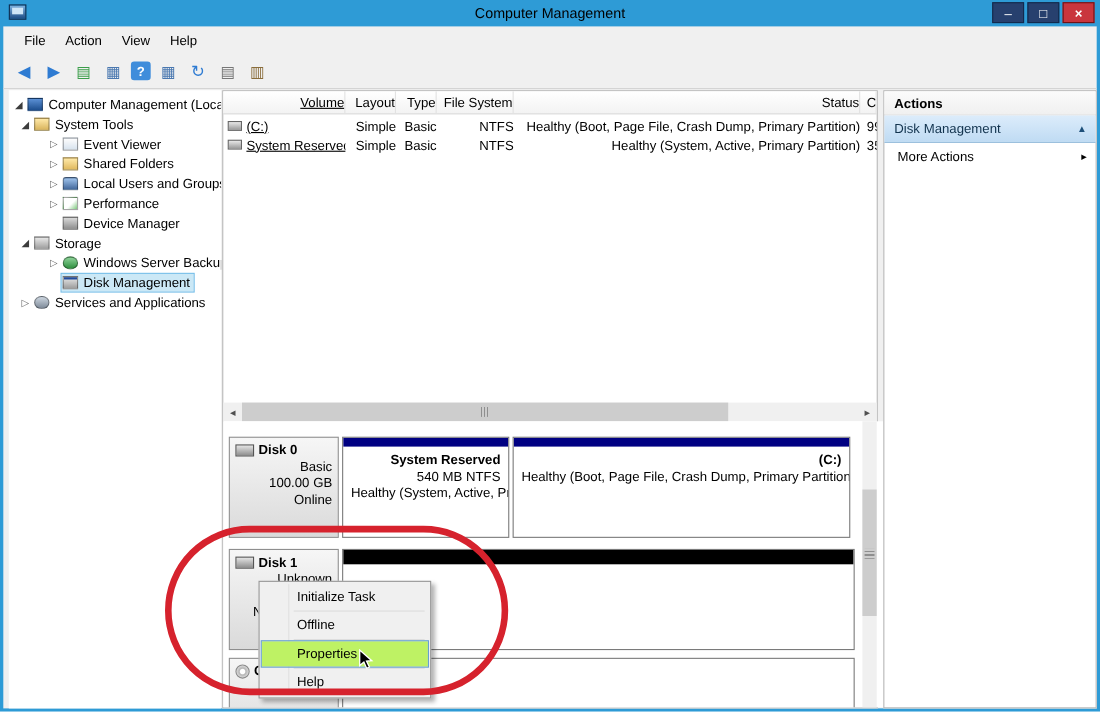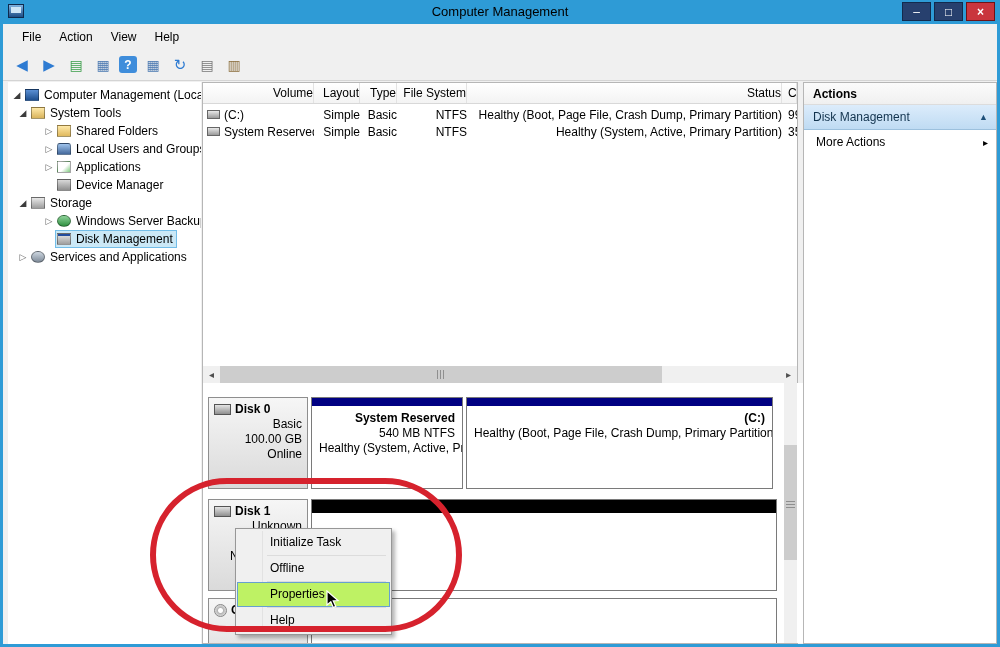--- a/index.html
+++ b/index.html
@@ -55,21 +55,21 @@
   .ti-storage  { background:linear-gradient(#e8e8e8,#9e9e9e); }
   .ti-backup   { background:linear-gradient(#8fd49a,#2f8f3f); border-radius:50%; }
   .ti-diskmgmt { background:linear-gradient(#e8e8e8,#9e9e9e); box-shadow:inset 0 2px #234d9e; }
   .ti-services { background:linear-gradient(#cdd6e0,#7f8b99); border-radius:50%; }
 
   
   .center { position:absolute; left:199px; top:58px; width:596px; height:562px; background:#fff; border:1px solid #b6b6b6; }
   .vh { position:absolute; left:0; top:0; width:594px; height:21px; display:flex;
         background:linear-gradient(#ffffff,#f3f3f3); border-bottom:1px solid #d8d8d8; }
   .vh > div { border-right:1px solid #e2e2e2; padding:3px 0 0 6px; overflow:hidden; white-space:nowrap; }
-  .c1{width:111px;} .c2{width:46px;} .c3{width:37px;} .c4{width:70px;} .c5{width:315px;} .c6{width:15px;border-right:none;}
+  .c1{width:111px;text-decoration:underline;} .c2{width:46px;} .c3{width:37px;} .c4{width:70px;} .c5{width:315px;} .c6{width:15px;border-right:none;}
   .vr { position:absolute; left:0; width:594px; height:17px; display:flex; align-items:center; }
   .vr > div { overflow:hidden; white-space:nowrap; padding-left:6px; }
   .vr .c1 { display:flex; align-items:center; padding-left:4px; }
   .vi { width:13px; height:9px; flex:0 0 auto; background:linear-gradient(#e8e8e8,#9a9a9a); border:1px solid #666; margin-right:4px; }
 
   
   .hscroll { position:absolute; left:0; top:283px; width:594px; height:17px; background:#f0f0f0; }
   .hbtn { position:absolute; top:0; width:17px; height:17px; display:flex; align-items:center; justify-content:center;
           color:#505050; font-size:10px; }
   .hbtn.left{left:0;} .hbtn.right{right:0;}
@@ -169,36 +169,43 @@
       <div class="trow lvl1">
         <span class="exp open"></span>
         <span class="hl">
             <span class="ti ti-systools"></span>
             <span>System Tools</span>
           </span>
       </div>
       <div class="trow lvl2">
         <span class="exp closed"></span>
         <span class="hl">
+            <span class="ti ti-event"></span>
+            <span>Event Viewer</span>
+          </span>
+      </div>
+      <div class="trow lvl2">
+        <span class="exp closed"></span>
+        <span class="hl">
             <span class="ti ti-shared"></span>
             <span>Shared Folders</span>
           </span>
       </div>
       <div class="trow lvl2">
         <span class="exp closed"></span>
         <span class="hl">
             <span class="ti ti-users"></span>
             <span>Local Users and Groups</span>
           </span>
       </div>
       <div class="trow lvl2">
         <span class="exp closed"></span>
         <span class="hl">
             <span class="ti ti-perf"></span>
-            <span>Applications</span>
+            <span>Performance</span>
           </span>
       </div>
       <div class="trow lvl2">
         <span class="exp none"></span>
         <span class="hl">
             <span class="ti ti-devmgr"></span>
             <span>Device Manager</span>
           </span>
       </div>
       <div class="trow lvl1">

